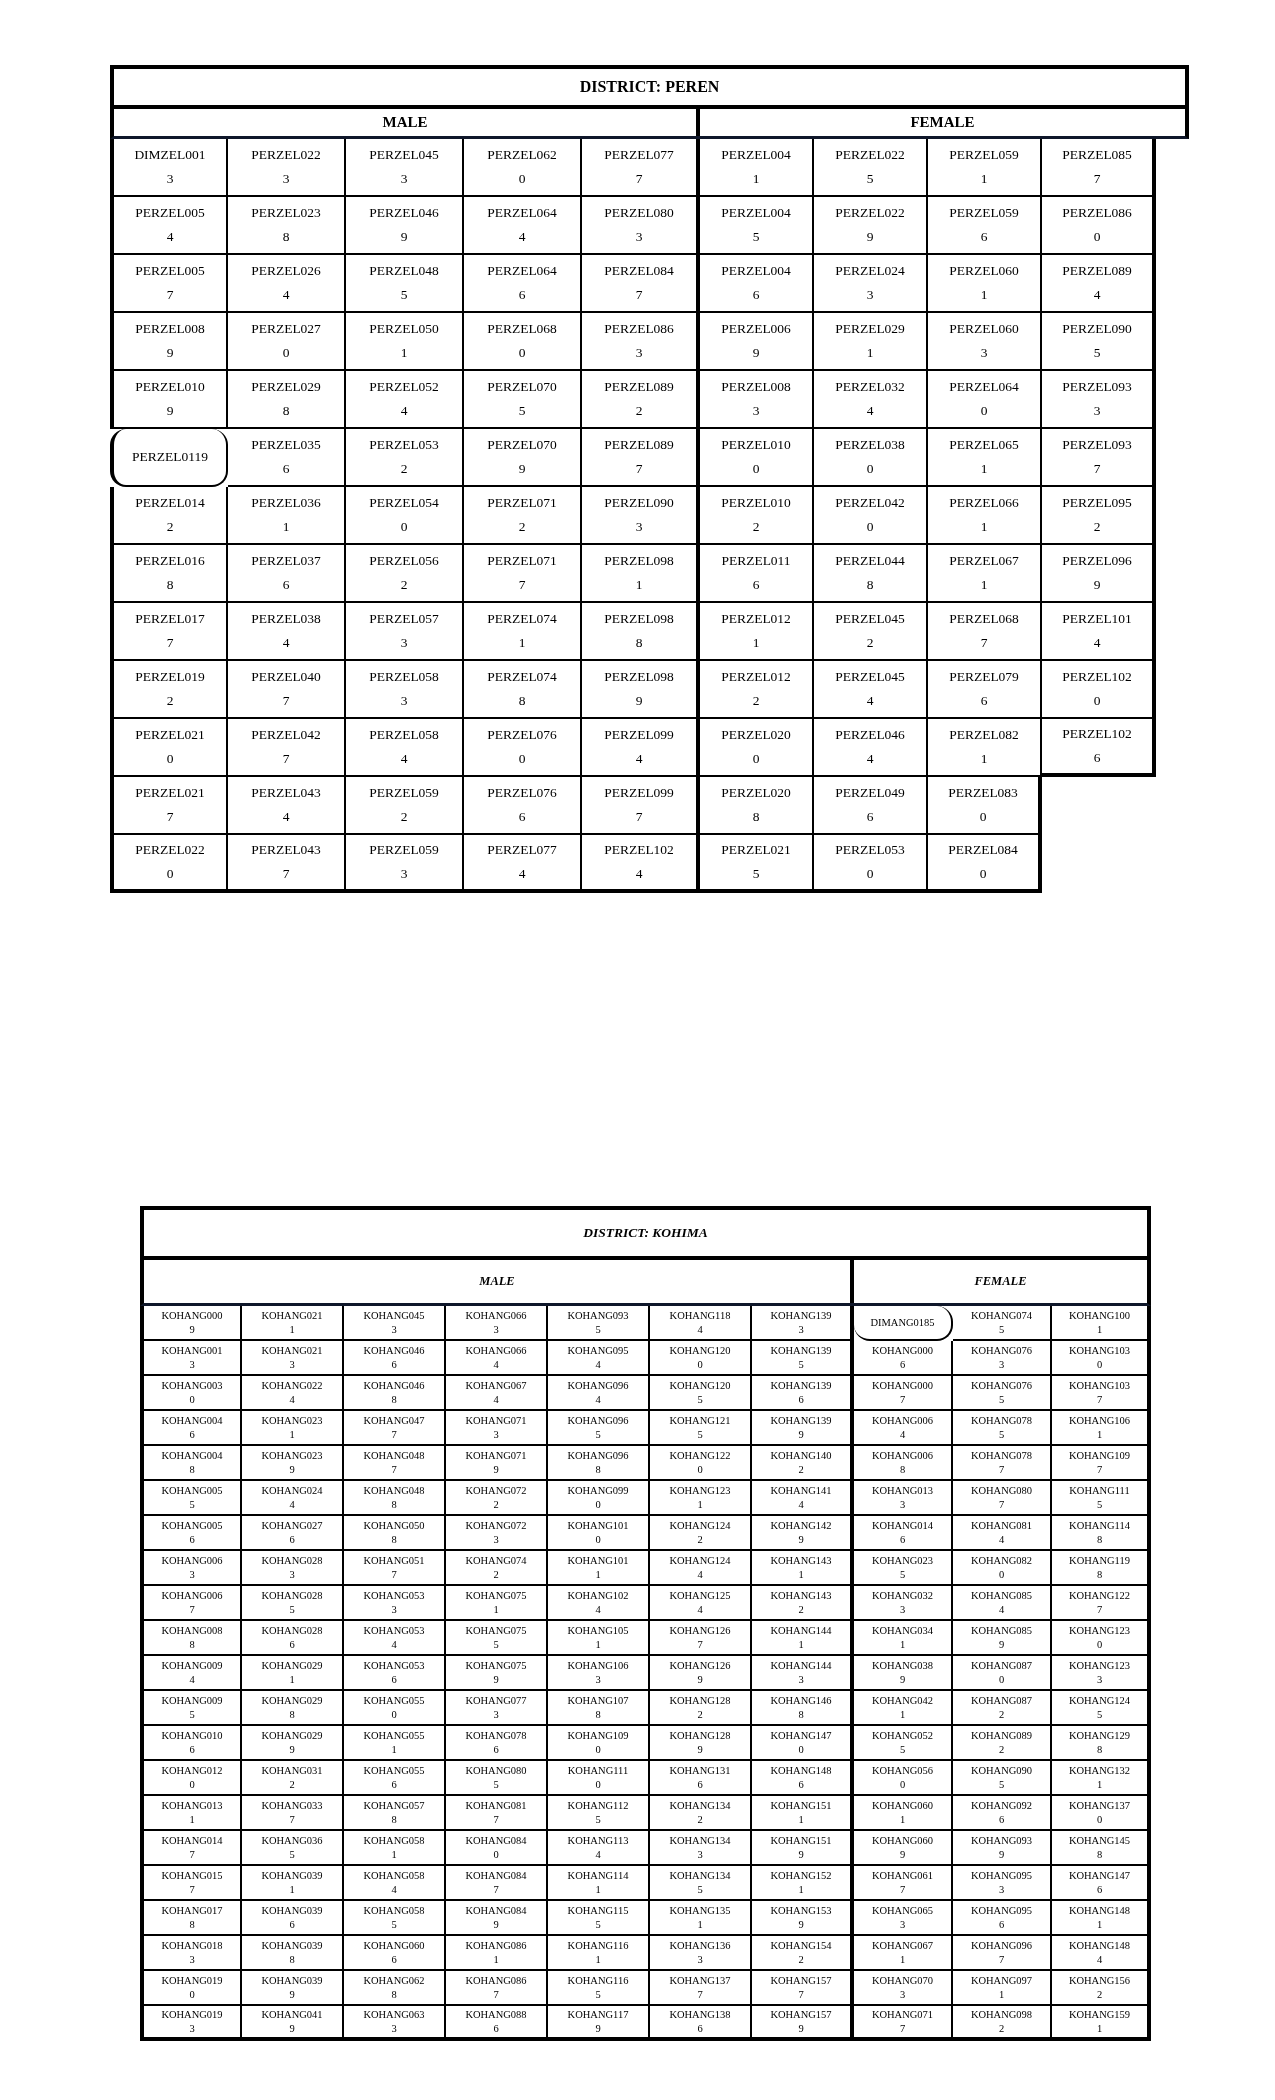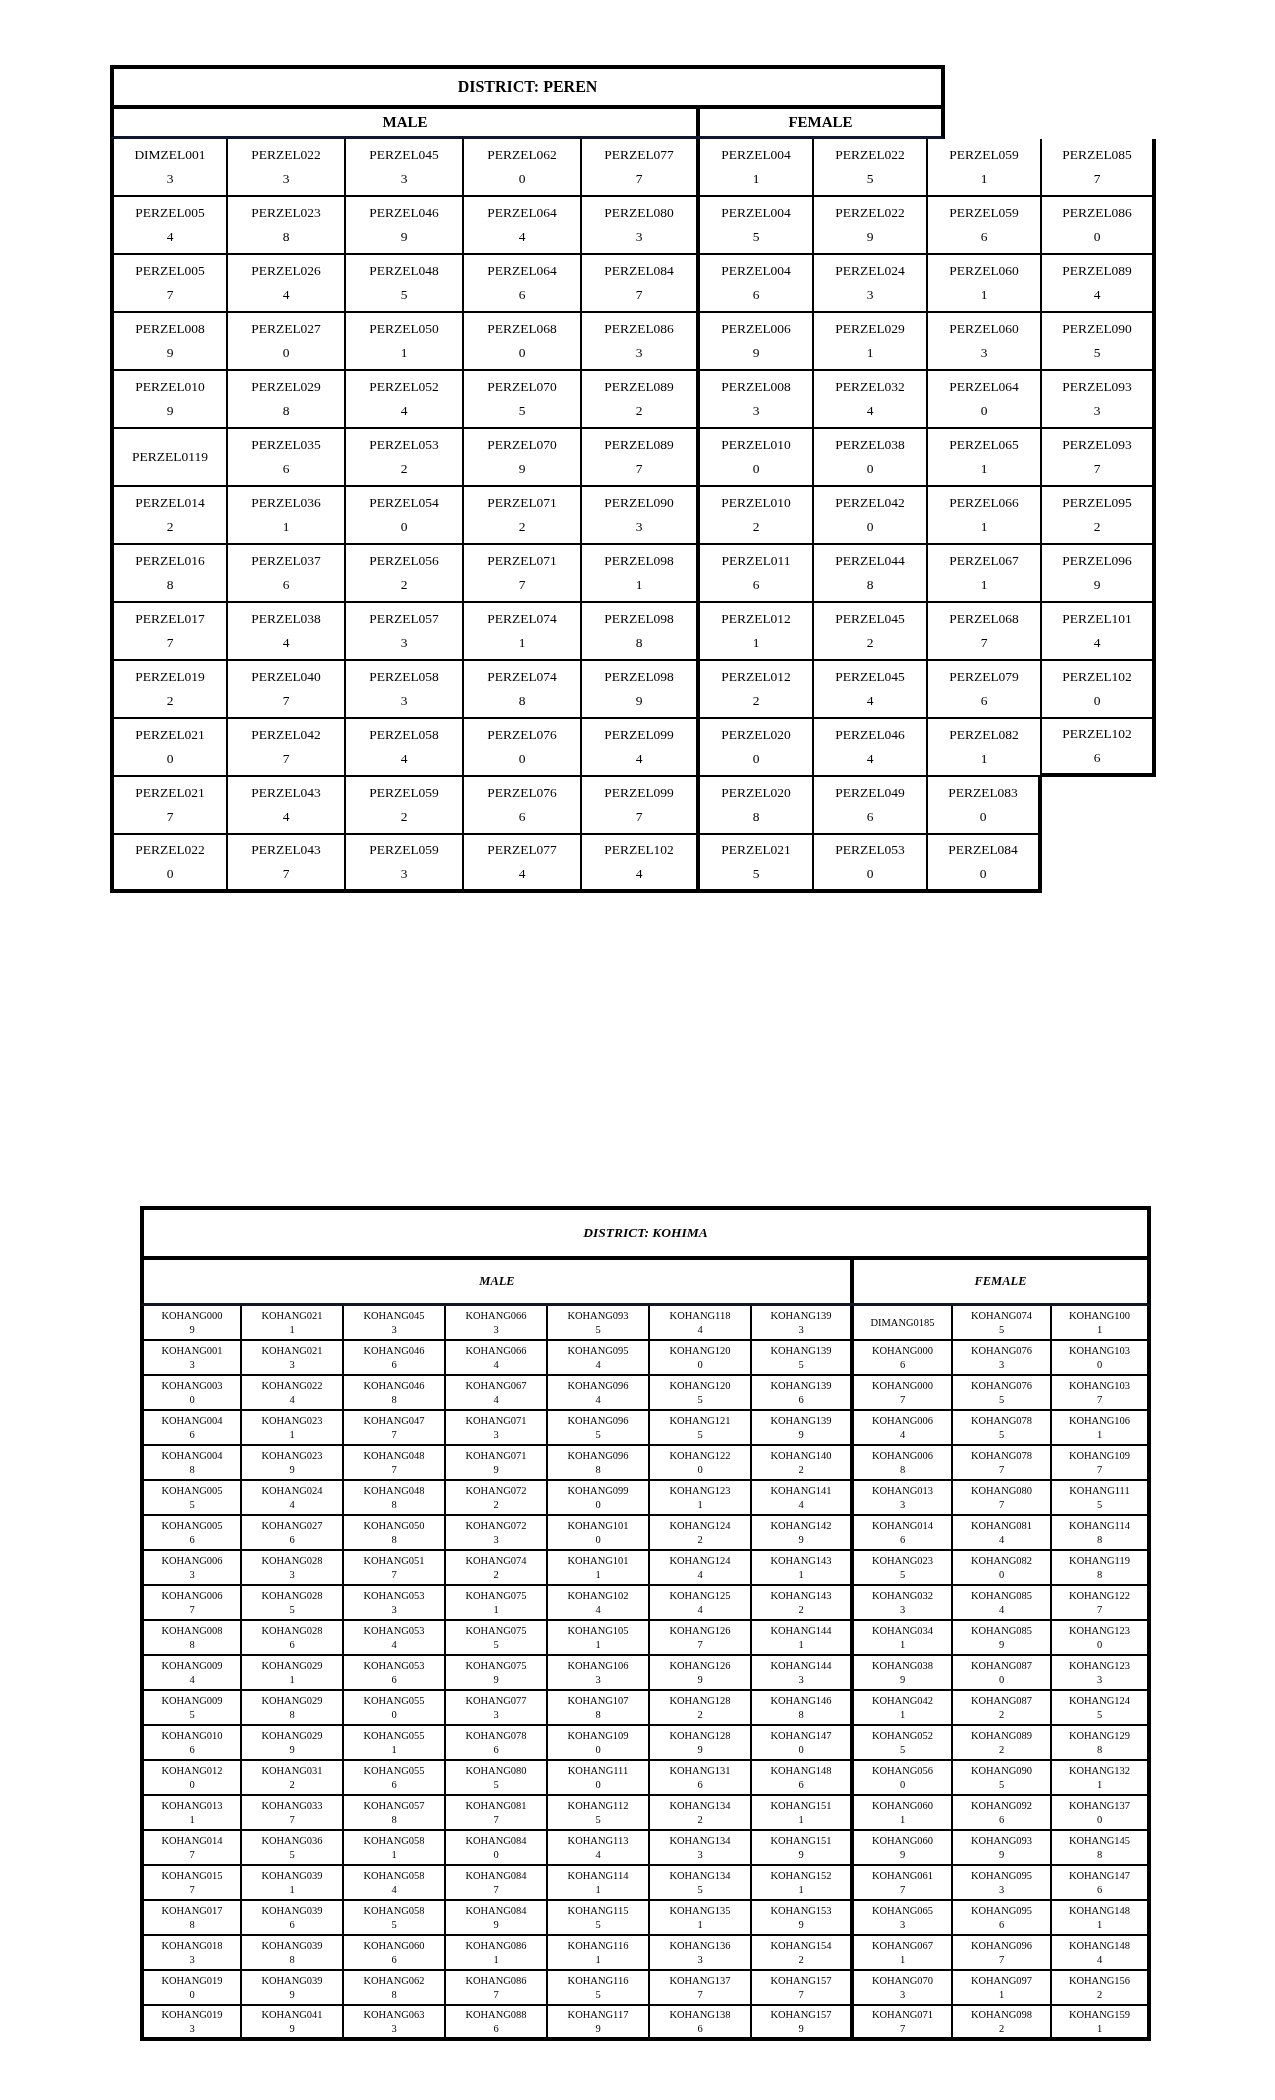--- a/index.html
+++ b/index.html
@@ -12,28 +12,28 @@
   .header-row{box-sizing:border-box;border-left:4px solid #000;border-right:4px solid #000;
               border-bottom:3px solid #0f172a;display:flex;}
   .hdr{box-sizing:border-box;display:flex;align-items:center;justify-content:center;
        font-weight:bold;}
   .hdr.male{border-right:4px solid #000;}
   .hdr.female{flex:1;}
   .grid{display:grid;}
   .cell{box-sizing:border-box;border-right:2px solid #000;border-bottom:2px solid #000;
         display:flex;flex-direction:column;align-items:center;justify-content:space-evenly;
         overflow:hidden;background:#fff;}
-  .cell.single{justify-content:center;}
+  .cell.single{justify-content:center;border-radius:16px;}
   .cell.bl4{border-left:4px solid #000;}
   .cell.br4{border-right-width:4px;}
   .cell.bb4{border-bottom-width:4px;}
   .cell.void{border:none;}
   
   #peren{left:110px;top:65px;}
-  #peren .w{width:835px;}
+  #peren .w{width:1079px;}
   #peren .title-row{height:44px;font-size:16px;}
   #peren .header-row{height:30px;font-size:15px;}
   #peren .hdr.male{width:586px;}
   #peren .cell{font-size:13.5px;}
   
   #kohima{left:140px;top:1206px;}
   #kohima .w{width:1011px;font-style:italic;}
   #kohima .title-row{height:54px;font-size:13.5px;}
   #kohima .header-row{height:46px;font-size:12.5px;}
   #kohima .hdr.male{width:710px;}

